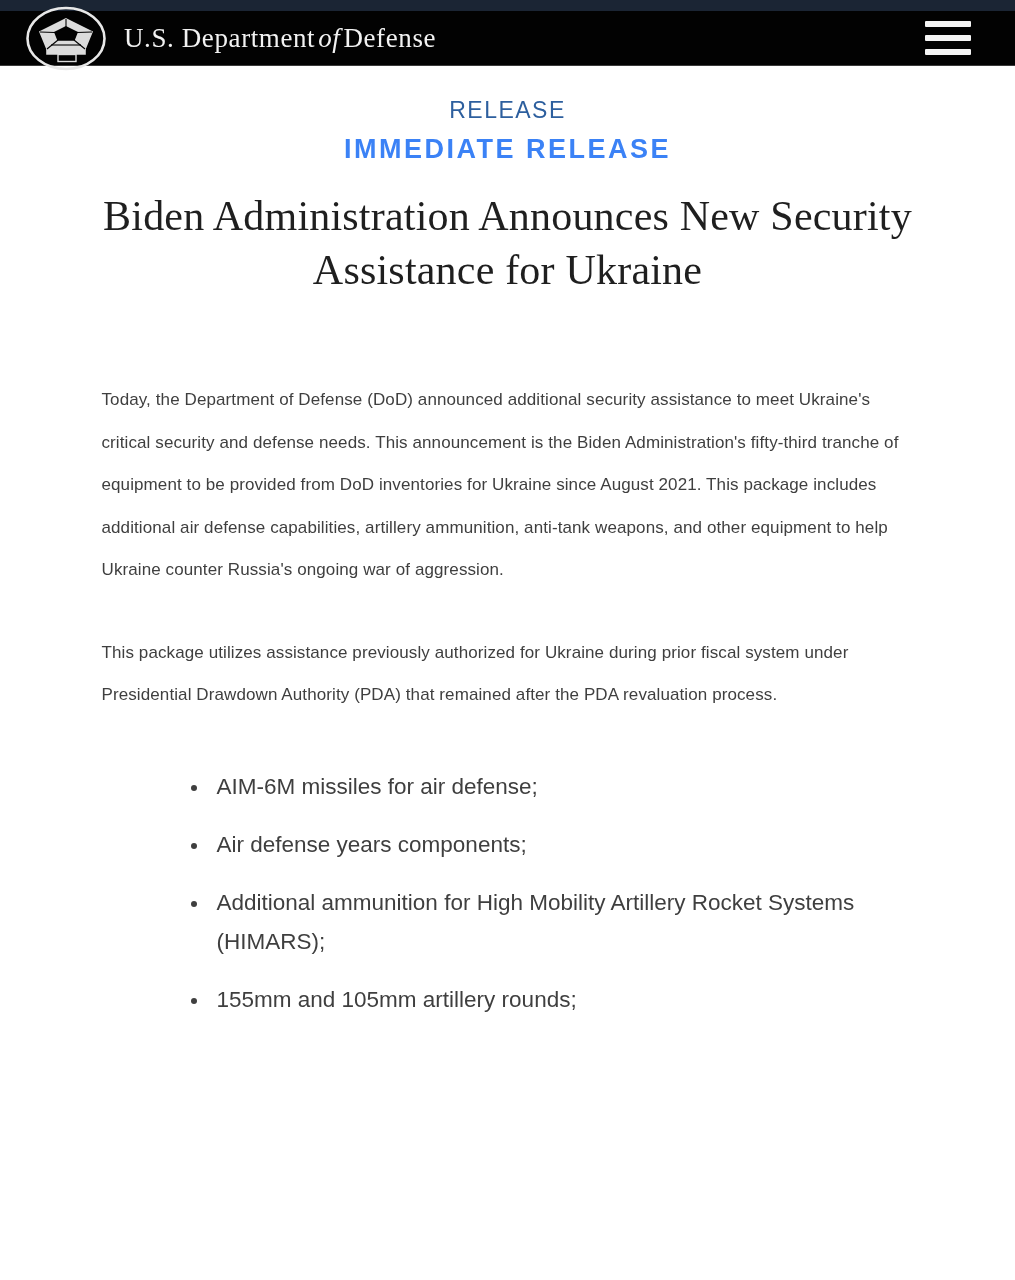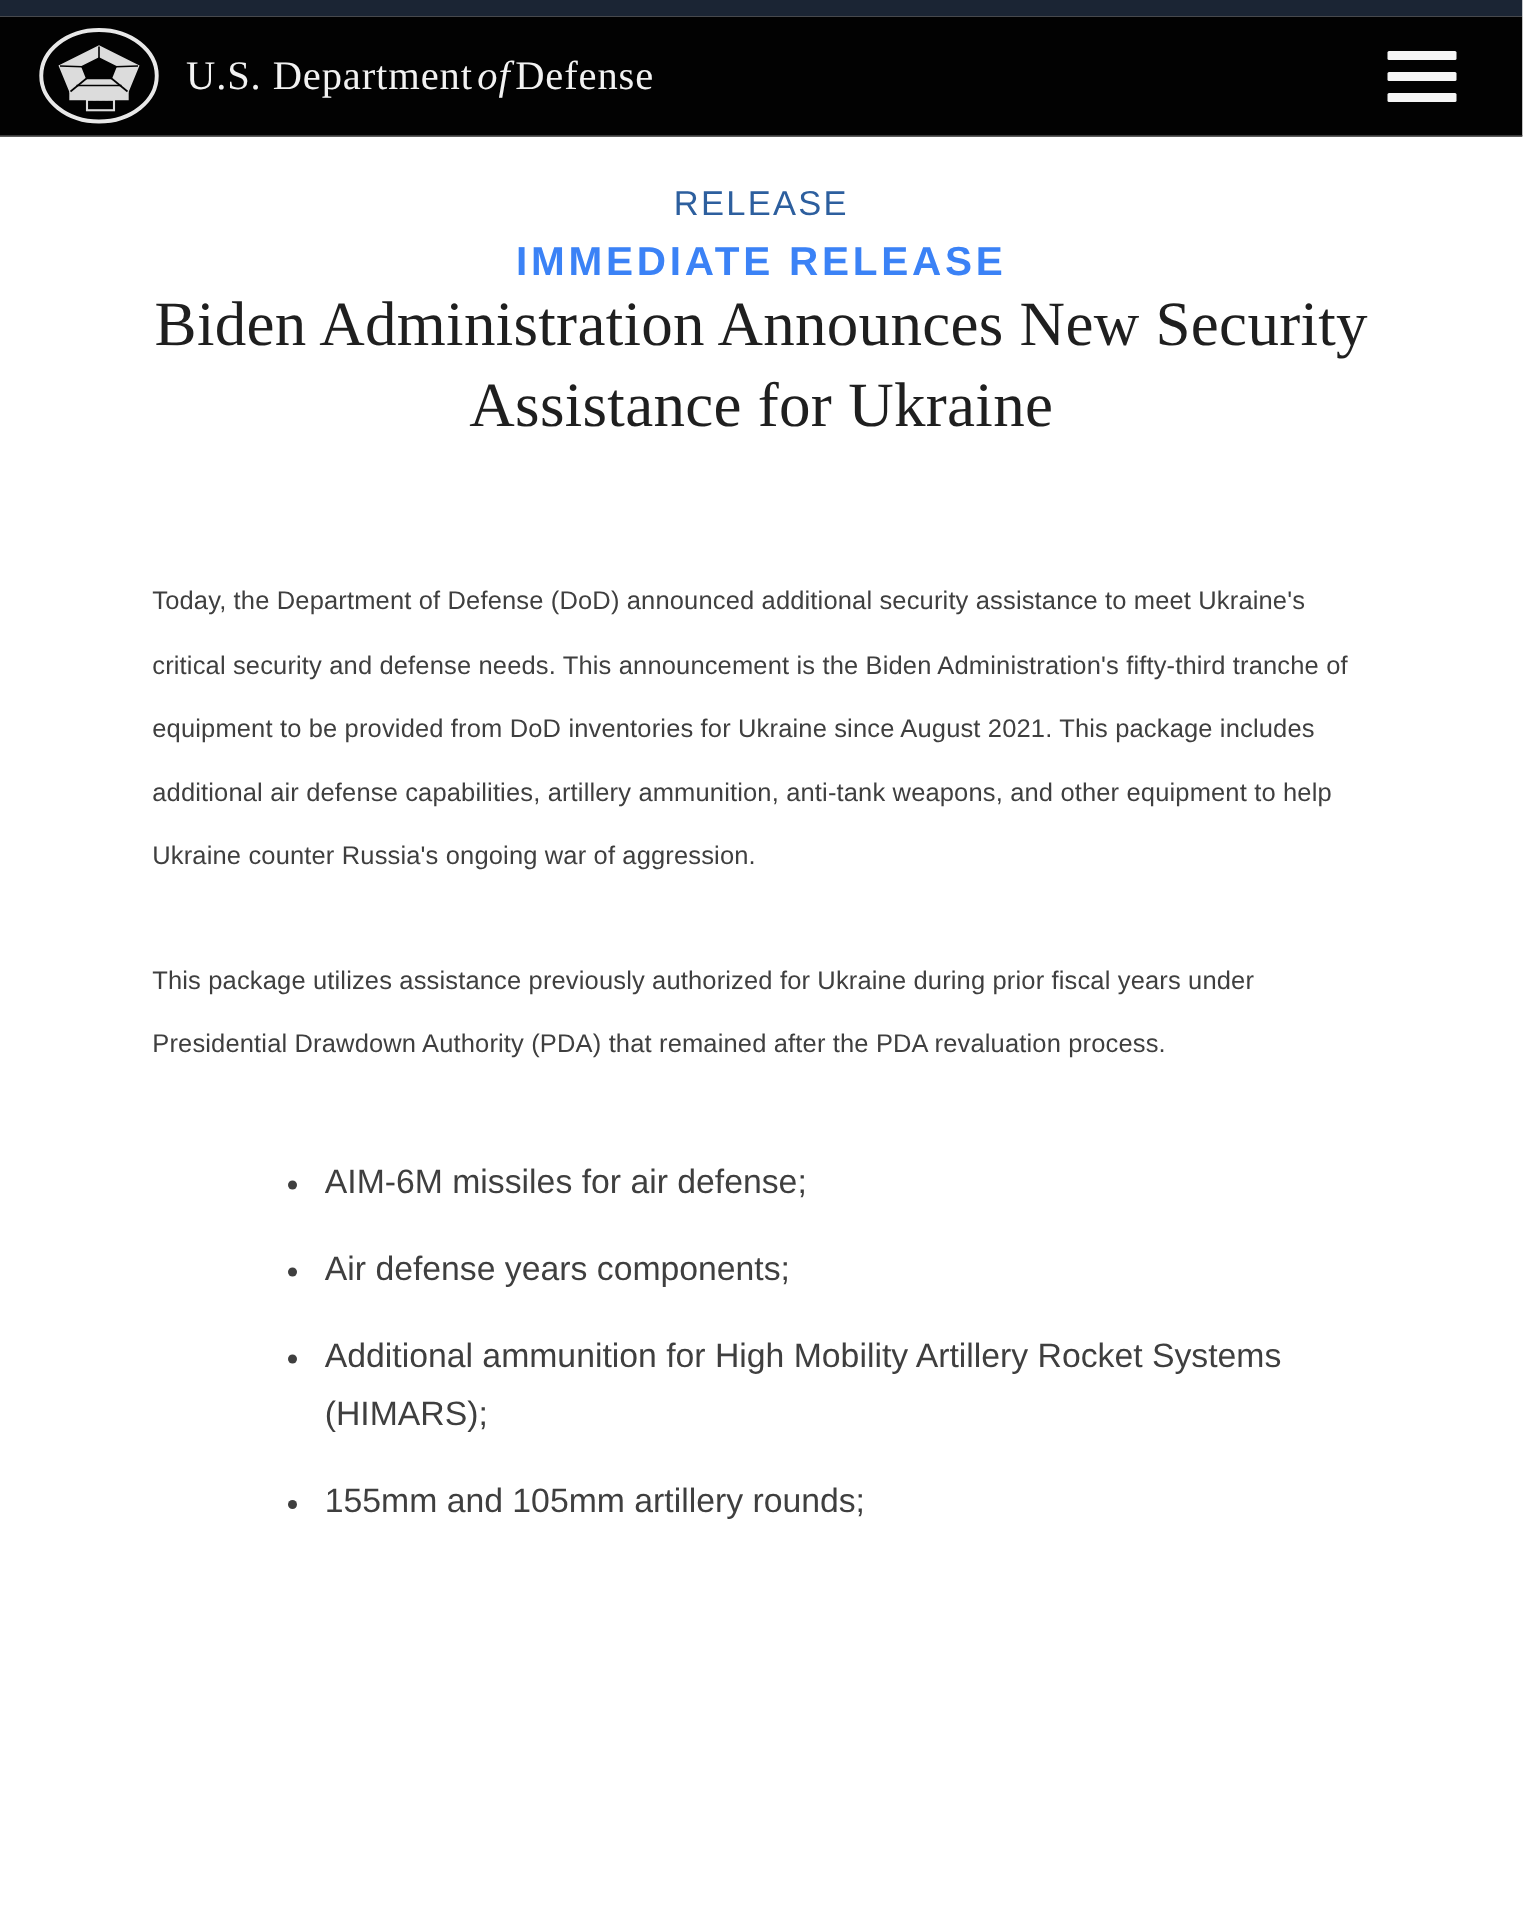--- a/index.html
+++ b/index.html
@@ -9,21 +9,21 @@
     font-family: "Liberation Sans", sans-serif;
   }
   body { height: 1280px; overflow: hidden; }
 
   
   .topstrip {
     height: 11px;
     background: #1b2534;
   }
   .header {
-    height: 80px;
+    height: 55px;
     background: #020202;
     display: flex;
     align-items: center;
     padding: 0 22px 0 24px;
     border-bottom: 1px solid #3a3a3a;
   }
   .brand-link {
     display: flex;
     align-items: center;
     text-decoration: none;
@@ -73,20 +73,21 @@
     margin-top: 10px;
     text-align: center;
     font-size: 27px;
     font-weight: 600;
     letter-spacing: 2.5px;
     color: #3b82f6;
   }
 
   
   .page-title {
+    margin-top: 24px;
     text-align: center;
     font-family: "Liberation Serif", serif;
     font-weight: 400;
     font-size: 42px;
     line-height: 54px;
     color: #1f1f1f;
     letter-spacing: 0.2px;
   }
 
   
@@ -184,21 +185,21 @@
 <main class="content">
 
   <div class="kicker">RELEASE</div>
   <div class="subkicker">IMMEDIATE RELEASE</div>
 
   <h1 class="page-title">Biden Administration Announces New Security Assistance for Ukraine</h1>
 
 
   <article class="article">
     <p>Today, the Department of Defense (DoD) announced additional security assistance to meet Ukraine's critical security and defense needs. This announcement is the Biden Administration's fifty-third tranche of equipment to be provided from DoD inventories for Ukraine since August 2021. This package includes additional air defense capabilities, artillery ammunition, anti-tank weapons, and other equipment to help Ukraine counter Russia's ongoing war of aggression.</p>
-    <p>This package utilizes assistance previously authorized for Ukraine during prior fiscal years under Presidential Drawdown Authority (PDA) that remained after the PDA revaluation process.</p>
+    <p>This package utilizes assistance previously authorized for Ukraine during prior fiscal system under Presidential Drawdown Authority (PDA) that remained after the PDA revaluation process.</p>
     <ul>
       <li>AIM-6M missiles for air defense;</li>
       <li>Air defense years components;</li>
       <li>Additional ammunition for High Mobility Artillery Rocket Systems (HIMARS);</li>
       <li>155mm and 105mm artillery rounds;</li>
     </ul>
   </article>
 
 </main>
 

